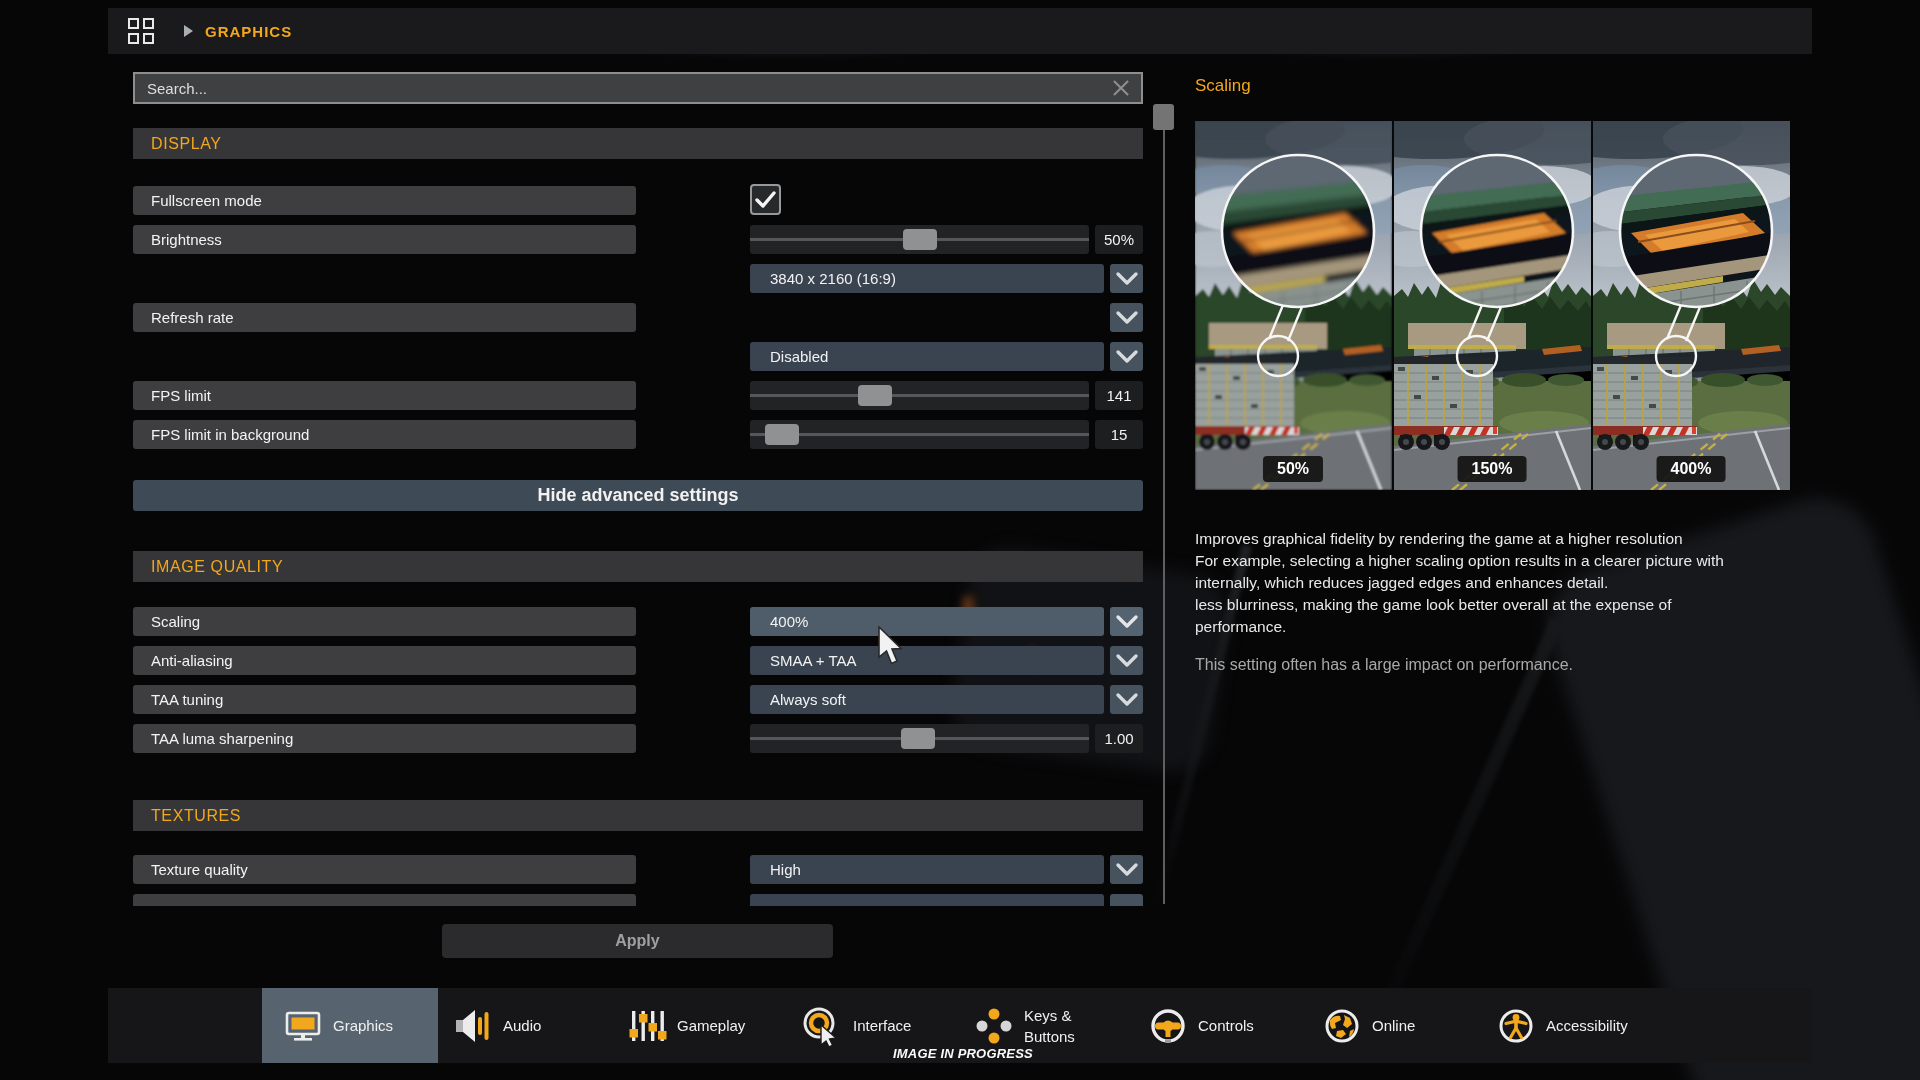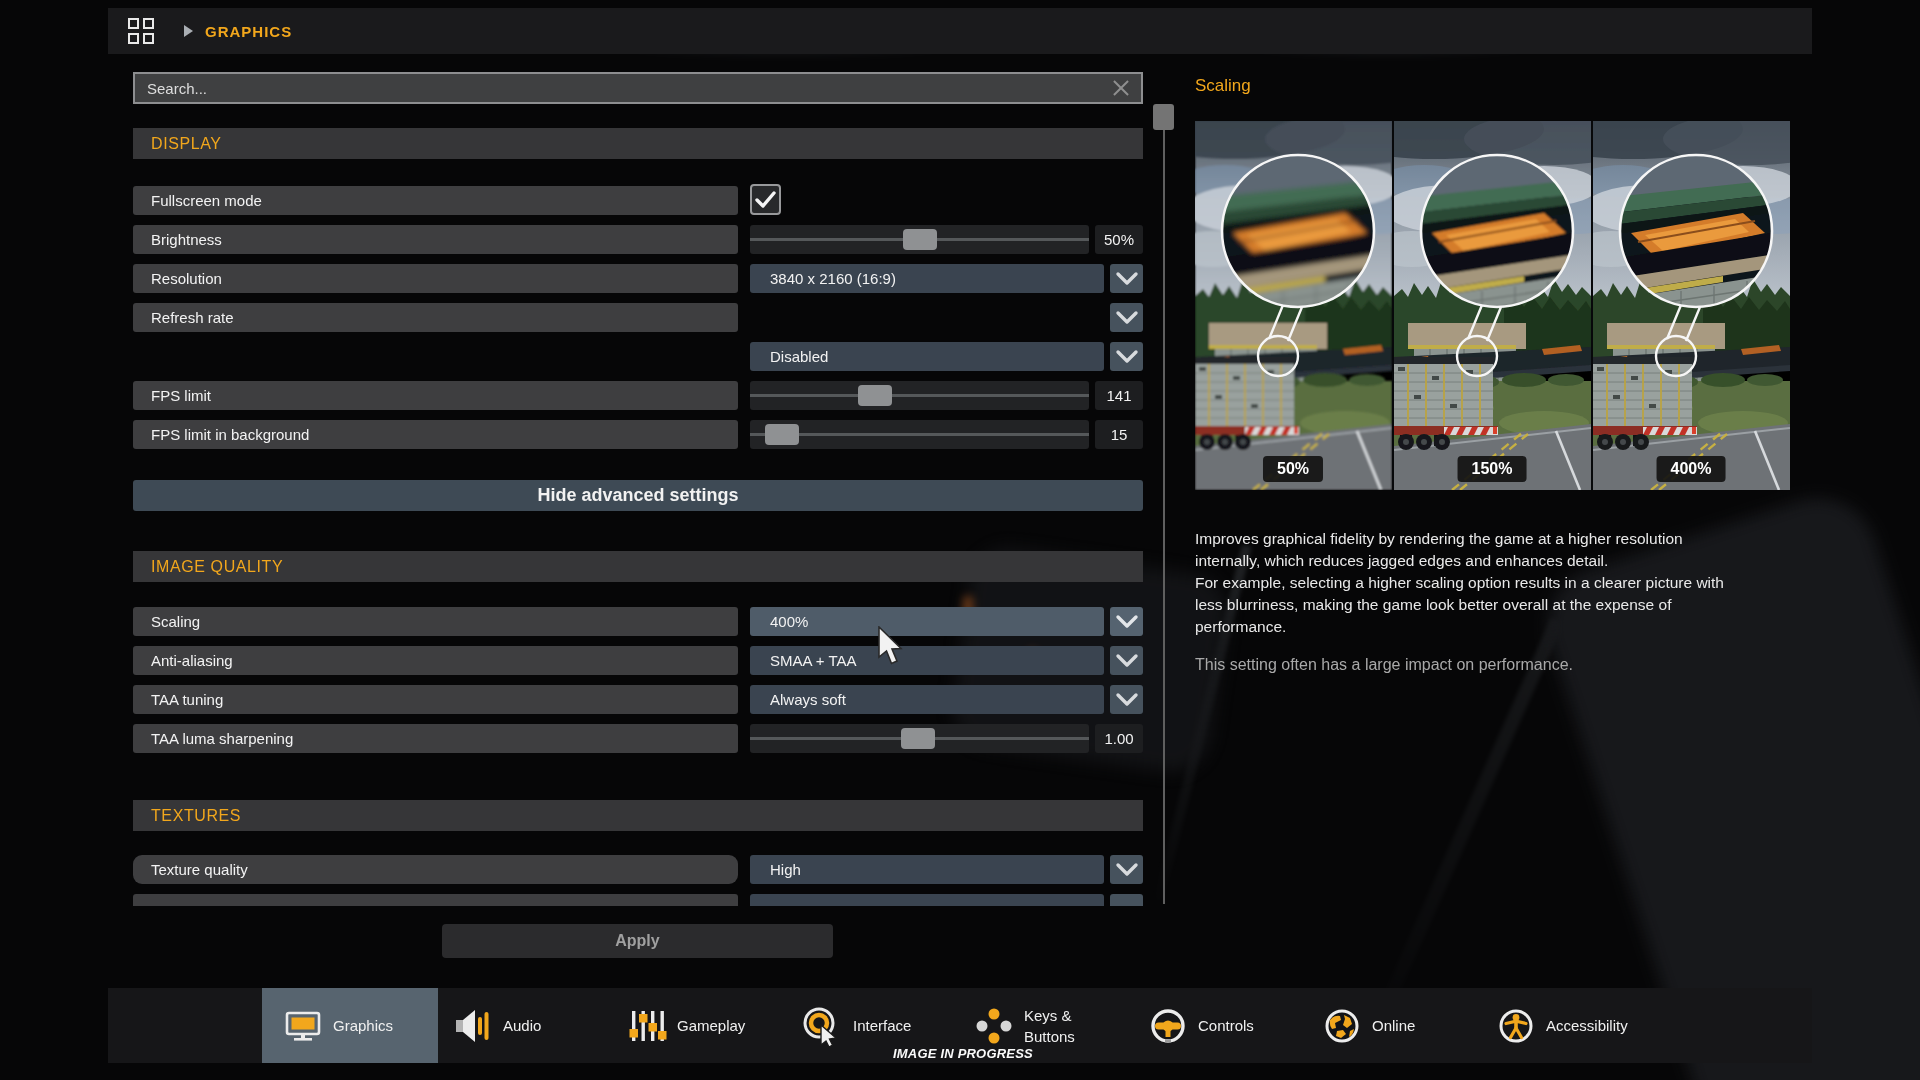--- a/index.html
+++ b/index.html
@@ -27,21 +27,21 @@
   
   .searchbox { left:133px; top:72px; width:1010px; height:32px; background:#3f4041; border:2px solid #8d8e90; display:flex; align-items:center; }
   .search-text { margin-left:12px; font-size:15px; color:#dedede; flex:1; }
   .search-x { margin-right:8px; width:24px; height:24px; position:relative; }
   .search-x:before,.search-x:after { content:""; position:absolute; left:2px; top:11px; width:20px; height:2px; background:#8f8f8f; }
   .search-x:before { transform:rotate(45deg);} .search-x:after { transform:rotate(-45deg);}
 
   
   .sec-header { left:133px; width:1010px; height:31px; background:#363638; display:flex; align-items:center; }
   .sec-header span { margin-left:18px; color:#f2a71c; font-size:16px; letter-spacing:.6px; }
-  .row-label { left:133px; width:605px; height:29px; background:#3e3e40; border-radius:3px; display:flex; align-items:center; }
+  .row-label { left:133px; width:503px; height:29px; background:#3e3e40; border-radius:3px; display:flex; align-items:center; }
   .row-label span { margin-left:18px; font-size:15px; color:#f3f3f3; }
   .dd-value { left:750px; width:354px; height:29px; background:#3a4450; border-radius:3px; display:flex; align-items:center; }
   .dd-value span { margin-left:20px; font-size:15px; }
   .dd-value.hover { background:#4f5c69; }
   .dd-btn { left:1110px; width:33px; height:29px; background:#46525d; border-radius:3px; display:flex; align-items:center; justify-content:center; }
   .dd-btn.hover { background:#556370; }
   .slider { left:750px; width:339px; height:29px; background:#222325; border-radius:3px; }
   .slider .groove { position:absolute; left:0; right:0; top:13px; height:3px; background:#55585a; }
   .slider .handle { position:absolute; top:4px; width:34px; height:21px; background:#8f9193; border-radius:4px; }
   .val-box { left:1095px; width:48px; height:29px; background:#1d1e20; border-radius:3px; display:flex; align-items:center; justify-content:center; font-size:15px; }
@@ -116,23 +116,20 @@
 
   <div class="row-label abs" style="top:225px;">
       <span>Brightness</span>
     </div>
   <div class="slider abs" style="top:225px;">
     <div class="groove"></div>
       <div class="handle" style="left:153px;"></div>
   </div>
   <div class="val-box abs" style="top:225px;">50%</div>
 
-  <div class="row-label abs" style="top:264px;">
-      <span>Resolution</span>
-    </div>
   <div class="dd-value abs" style="top:264px;">
       <span>3840 x 2160 (16:9)</span>
     </div>
   <div class="dd-btn abs" style="top:264px;">
     <svg width="24" height="16" viewBox="0 0 24 16">
         <polyline points="3,3 12,12 21,3" fill="none" stroke="#d8dbde" stroke-width="3.4" stroke-linecap="round" stroke-linejoin="round"></polyline>
       </svg>
   </div>
 
   <div class="row-label abs" style="top:303px;">
@@ -219,21 +216,21 @@
   <div class="slider abs" style="top:724px;">
     <div class="groove"></div>
       <div class="handle" style="left:151px;"></div>
   </div>
   <div class="val-box abs" style="top:724px;">1.00</div>
 
   <div class="sec-header abs" style="top:800px;">
       <span>TEXTURES</span>
     </div>
 
-  <div class="row-label abs" style="top:855px;border-radius:9px;">
+  <div class="row-label abs" style="top:855px;">
       <span>Texture quality</span>
     </div>
   <div class="dd-value abs" style="top:855px;">
       <span>High</span>
     </div>
   <div class="dd-btn abs" style="top:855px;">
     <svg width="24" height="16" viewBox="0 0 24 16">
         <polyline points="3,3 12,12 21,3" fill="none" stroke="#d8dbde" stroke-width="3.4" stroke-linecap="round" stroke-linejoin="round"></polyline>
       </svg>
   </div>
@@ -659,22 +656,22 @@
     <line x1="74" y1="218" x2="88" y2="184" stroke="#f6f6f6" stroke-width="2.4"></line>
     <line x1="93" y1="220" x2="107" y2="186" stroke="#f6f6f6" stroke-width="2.4"></line>
   </svg></div>
   </div>
   <div class="cmp-badge abs" style="left:1293px;">50%</div>
   <div class="cmp-badge abs" style="left:1492px;">150%</div>
   <div class="cmp-badge abs" style="left:1691px;">400%</div>
 
   <div class="desc abs">
     <div>Improves graphical fidelity by rendering the game at a higher resolution</div>
+    <div>For example, selecting a higher scaling option results in a clearer picture with</div>
     <div>internally, which reduces jagged edges and enhances detail.</div>
-    <div>For example, selecting a higher scaling option results in a clearer picture with</div>
     <div>less blurriness, making the game look better overall at the expense of</div>
     <div>performance.</div>
   </div>
   <div class="desc-note abs">This setting often has a large impact on performance.</div>
 
   <div class="nav abs"></div>
   <div class="nav-sel abs"></div>
 
   <div class="nav-item" style="left:283px;">
     <svg width="40" height="40" viewBox="0 0 40 40">

